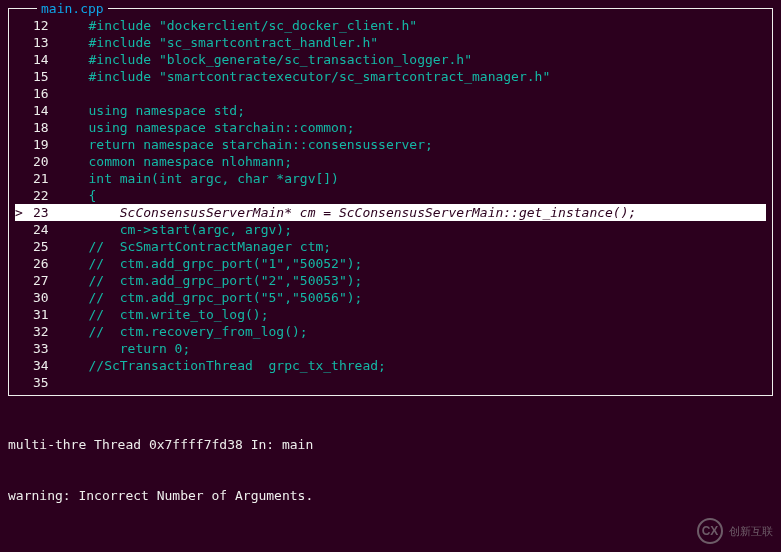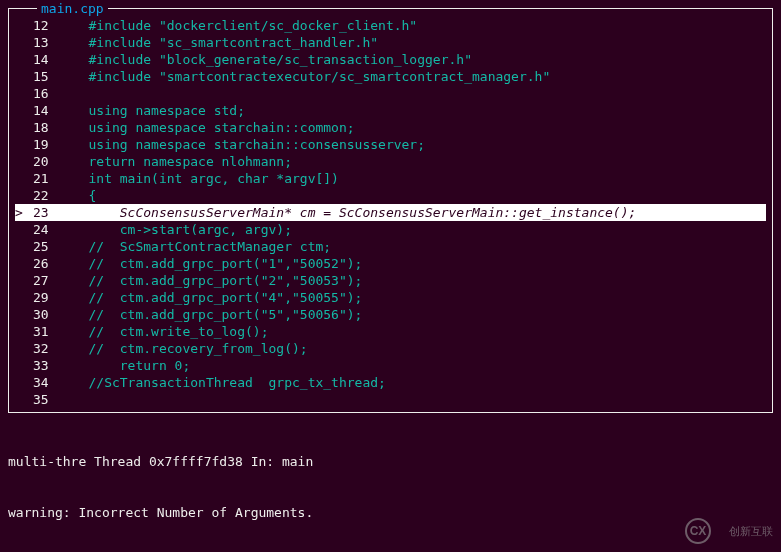--- a/index.html
+++ b/index.html
@@ -77,21 +77,21 @@
     .watermark {
       position: absolute;
       bottom: 8px;
       right: 8px;
       display: flex;
       align-items: center;
       color: #999;
       font-family: sans-serif;
       font-size: 11px;
       opacity: 0.6;
-      gap: 18px;
+      gap: 6px;
     }
     .watermark-circle {
       width: 26px;
       height: 26px;
       border: 2px solid #999;
       border-radius: 50%;
       display: flex;
       align-items: center;
       justify-content: center;
       color: #999;
@@ -106,30 +106,29 @@
   <div class="code-frame">
     <div class="filename-tab">main.cpp</div>
     <div id="code-area">
         <div class="code-line"><span class="gutter"></span><span class="line-number">12</span><span class="code-content">   #include "dockerclient/sc_docker_client.h"</span></div>
         <div class="code-line"><span class="gutter"></span><span class="line-number">13</span><span class="code-content">   #include "sc_smartcontract_handler.h"</span></div>
         <div class="code-line"><span class="gutter"></span><span class="line-number">14</span><span class="code-content">   #include "block_generate/sc_transaction_logger.h"</span></div>
         <div class="code-line"><span class="gutter"></span><span class="line-number">15</span><span class="code-content">   #include "smartcontractexecutor/sc_smartcontract_manager.h"</span></div>
         <div class="code-line"><span class="gutter"></span><span class="line-number">16</span><span class="code-content"></span></div>
         <div class="code-line"><span class="gutter"></span><span class="line-number">14</span><span class="code-content">   using namespace std;</span></div>
         <div class="code-line"><span class="gutter"></span><span class="line-number">18</span><span class="code-content">   using namespace starchain::common;</span></div>
-        <div class="code-line"><span class="gutter"></span><span class="line-number">19</span><span class="code-content">   using namespace starchain::consensusserver;</span></div>
-        <div class="code-line"><span class="gutter"></span><span class="line-number">20</span><span class="code-content">   return namespace nlohmann;</span></div>
+        <div class="code-line"><span class="gutter"></span><span class="line-number">19</span><span class="code-content">   return namespace starchain::consensusserver;</span></div>
+        <div class="code-line"><span class="gutter"></span><span class="line-number">20</span><span class="code-content">   common namespace nlohmann;</span></div>
         <div class="code-line"><span class="gutter"></span><span class="line-number">21</span><span class="code-content">   int main(int argc, char *argv[])</span></div>
         <div class="code-line"><span class="gutter"></span><span class="line-number">22</span><span class="code-content">   {</span></div>
         <div class="code-line highlighted"><span class="gutter">&gt; </span><span class="line-number">23</span><span class="code-content">       ScConsensusServerMain* cm = ScConsensusServerMain::get_instance();</span></div>
         <div class="code-line"><span class="gutter"></span><span class="line-number">24</span><span class="code-content">       cm-&gt;start(argc, argv);</span></div>
         <div class="code-line"><span class="gutter"></span><span class="line-number">25</span><span class="code-content">   //  ScSmartContractManager ctm;</span></div>
         <div class="code-line"><span class="gutter"></span><span class="line-number">26</span><span class="code-content">   //  ctm.add_grpc_port("1","50052");</span></div>
         <div class="code-line"><span class="gutter"></span><span class="line-number">27</span><span class="code-content">   //  ctm.add_grpc_port("2","50053");</span></div>
-        <div class="code-line"><span class="gutter"></span><span class="line-number">29</span><span class="code-content">   //  ctm.add_grpc_port("4","50055");</span></div>
         <div class="code-line"><span class="gutter"></span><span class="line-number">30</span><span class="code-content">   //  ctm.add_grpc_port("5","50056");</span></div>
         <div class="code-line"><span class="gutter"></span><span class="line-number">31</span><span class="code-content">   //  ctm.write_to_log();</span></div>
         <div class="code-line"><span class="gutter"></span><span class="line-number">32</span><span class="code-content">   //  ctm.recovery_from_log();</span></div>
         <div class="code-line"><span class="gutter"></span><span class="line-number">33</span><span class="code-content">       return 0;</span></div>
         <div class="code-line"><span class="gutter"></span><span class="line-number">34</span><span class="code-content">   //ScTransactionThread  grpc_tx_thread;</span></div>
         <div class="code-line"><span class="gutter"></span><span class="line-number">35</span><span class="code-content"></span></div>
       </div>
   </div>
   <div class="bottom-section">
     <div>multi-thre Thread 0x7ffff7fd38 In: main</div>

